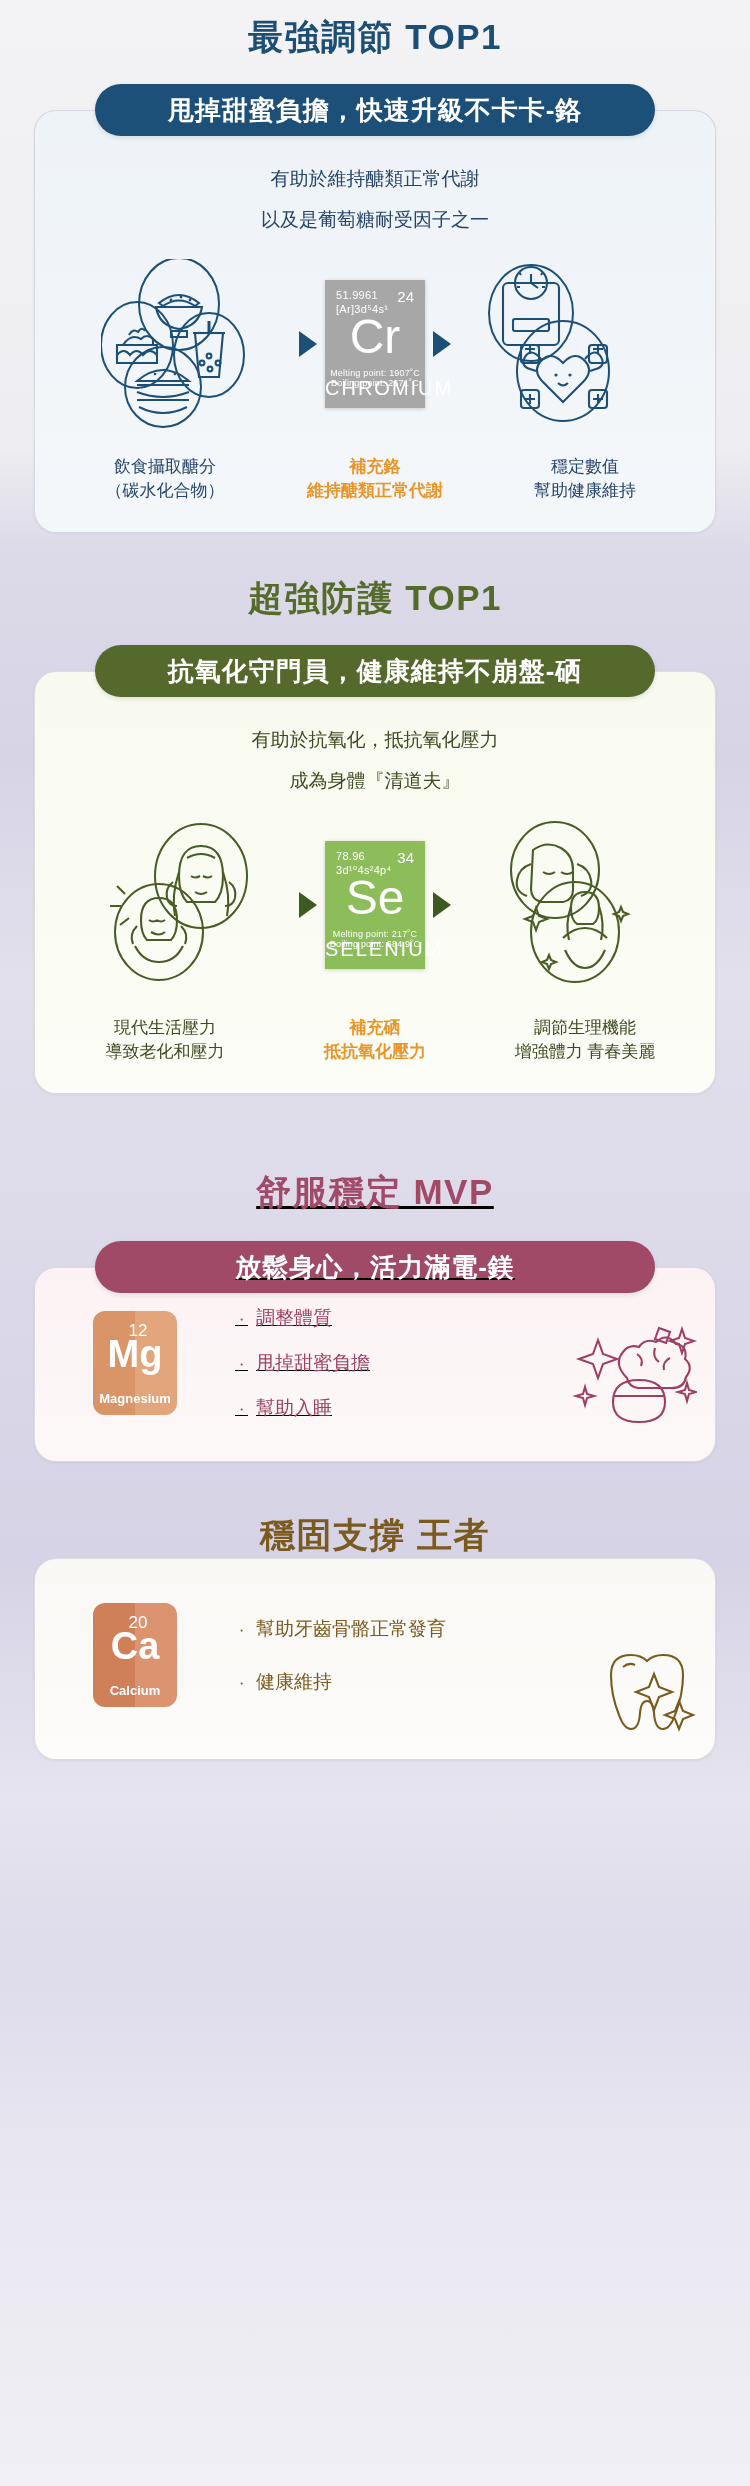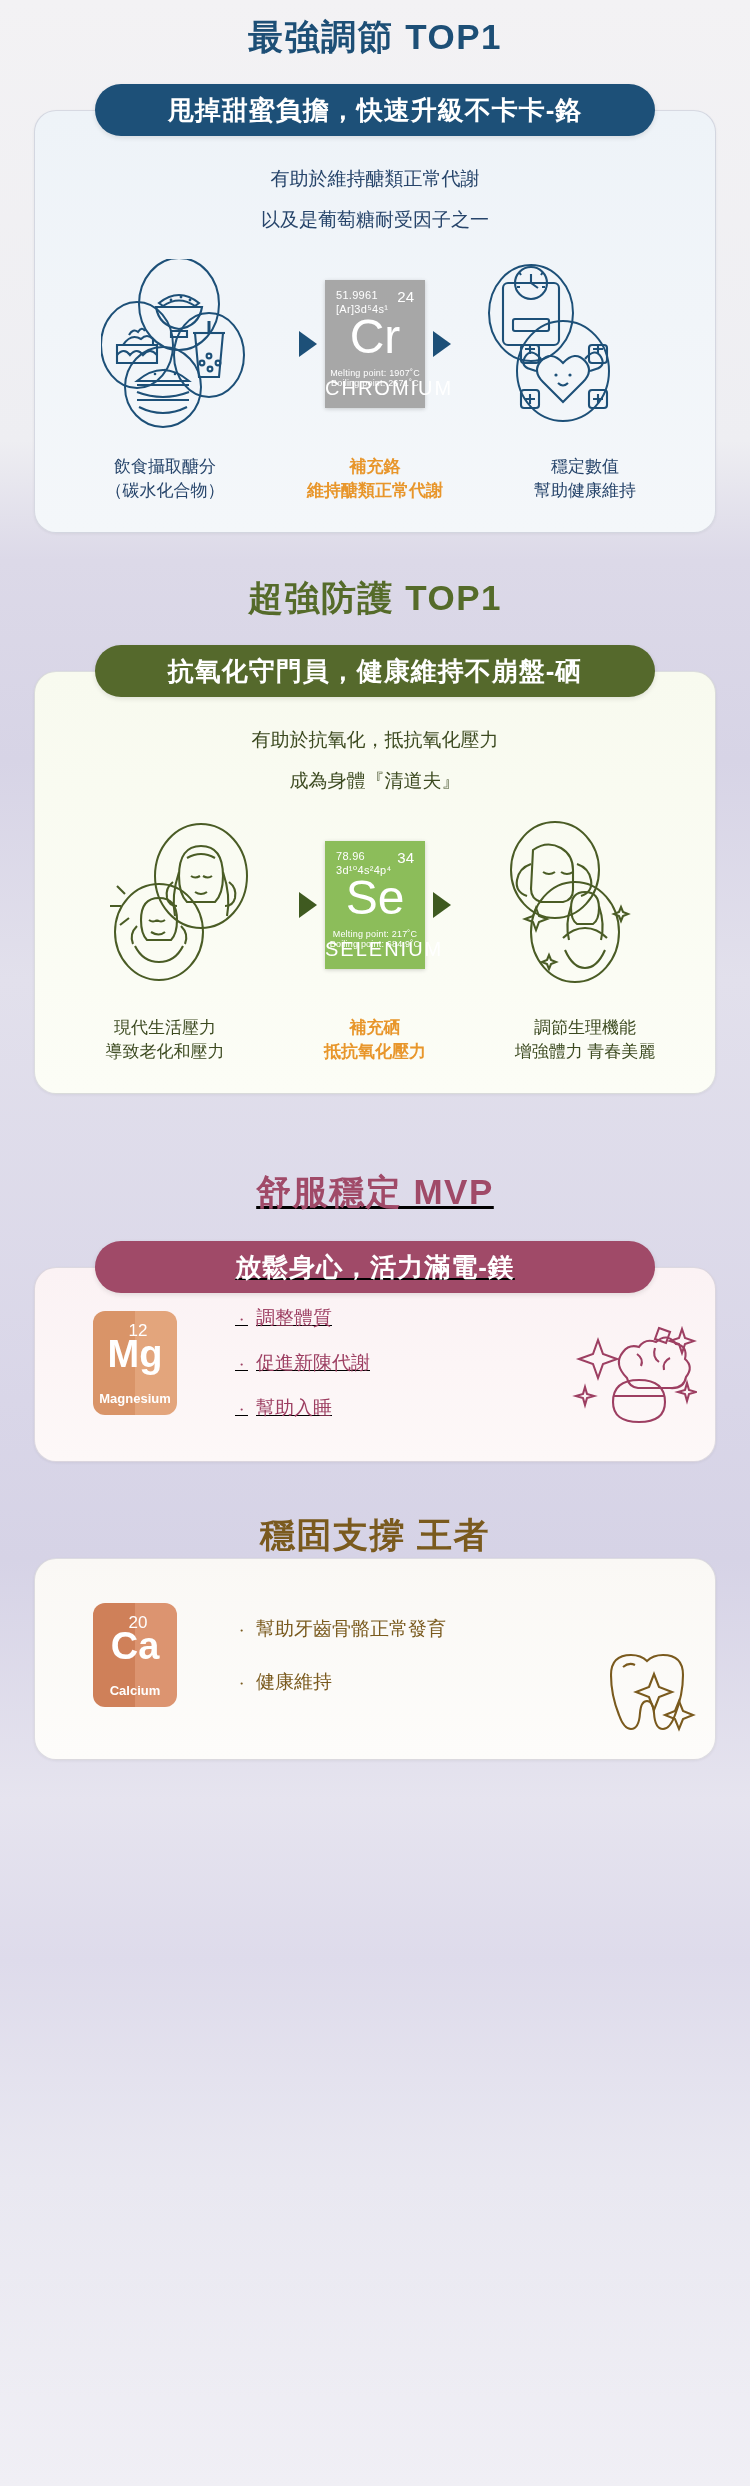--- a/index.html
+++ b/index.html
@@ -381,21 +381,21 @@
         <div class="s-num">12</div>
         <div class="s-sym">Mg</div>
         <div class="s-name">Magnesium</div>
       </div>
 
       <ul class="bullets" style="margin-left:58px;color:#9d3f62;">
         <li>
           <span class="dot">・</span><span>調整體質</span>
         </li>
         <li>
-          <span class="dot">・</span><span>促進新陳代謝</span>
+          <span class="dot">・</span><span>甩掉甜蜜負擔</span>
         </li>
         <li>
           <span class="dot">・</span><span>幫助入睡</span>
         </li>
       </ul>
 
       <div style="position:absolute;right:18px;top:2px;">
         <svg width="130" height="120" viewBox="0 0 130 120" fill="none" stroke="#9d3f62" stroke-width="2.1">
           <path d="M60 68 q-14 -14 -4 -26 q6 -8 16 -5 q6 -9 17 -5 q11 -10 20 2 q12 2 9 15 q9 8 1 18 q-2 12 -16 11 l-32 0 q-9 -1 -11 -10 z"></path>
           <path d="M70 44 q7 5 4 12 M88 38 q-3 9 4 14 M103 48 q-8 4 -6 12"></path>

